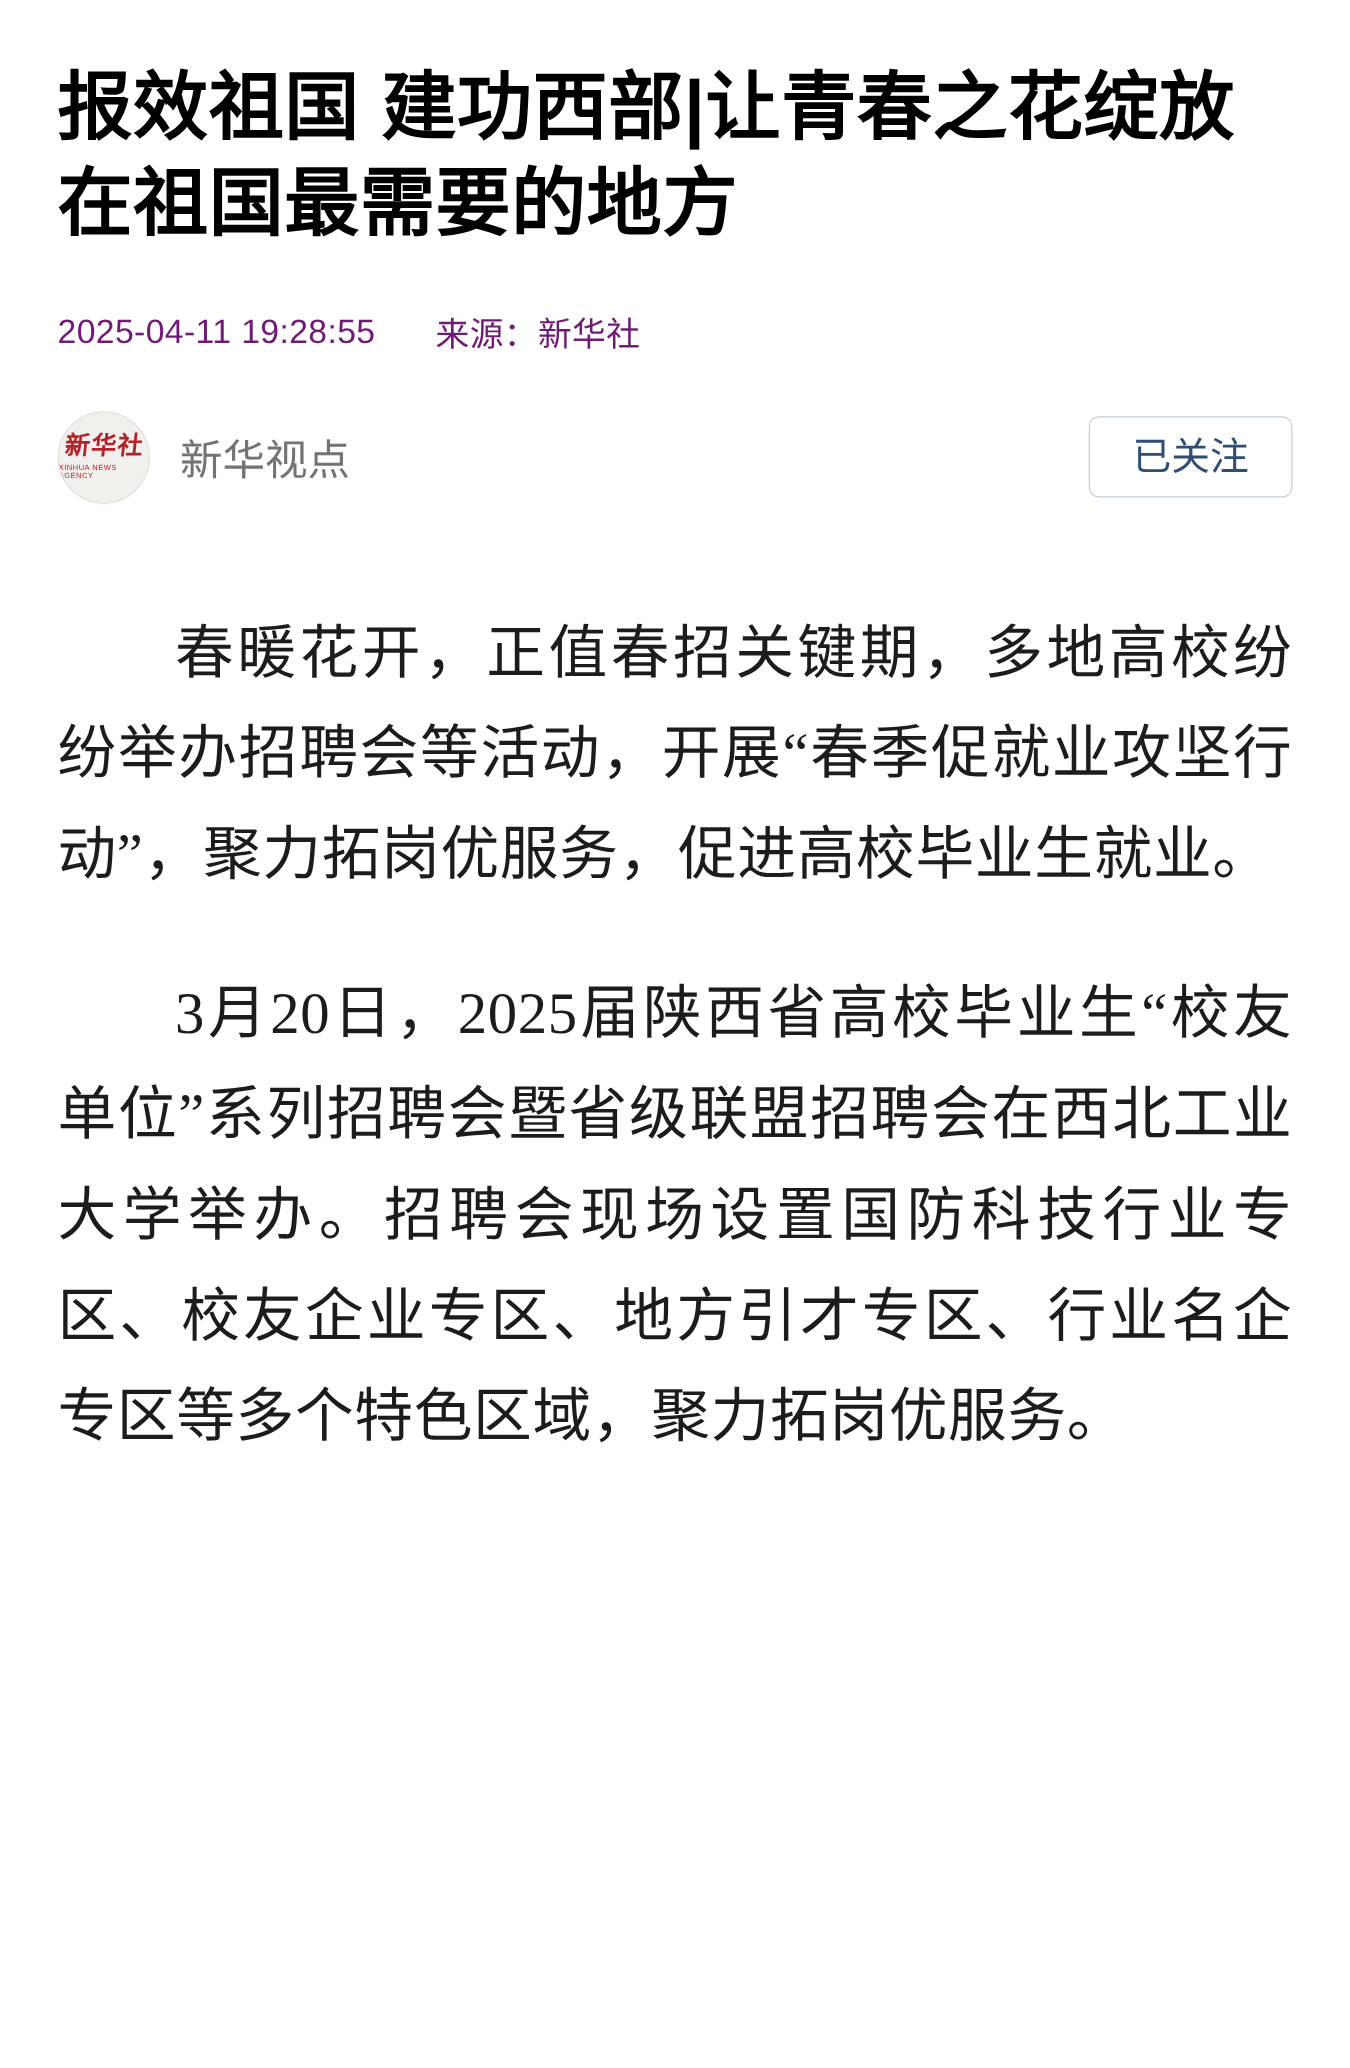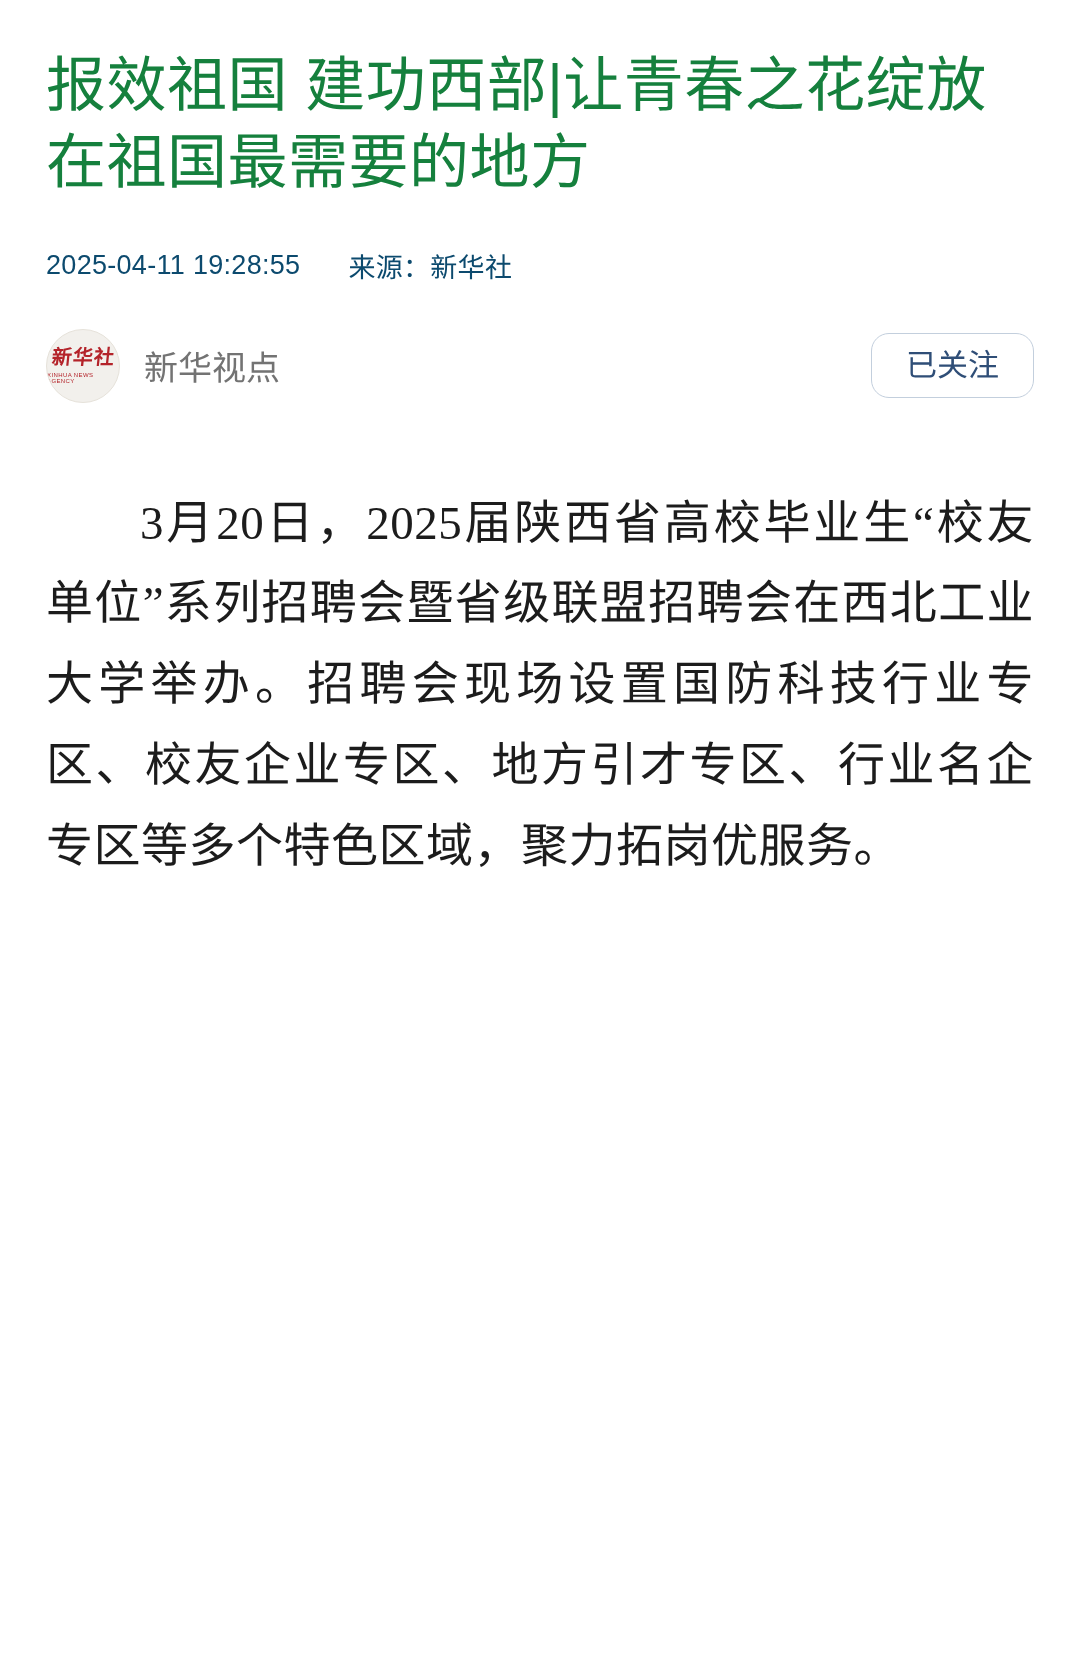--- a/index.html
+++ b/index.html
@@ -19,37 +19,37 @@
     min-height: 1654px;
     box-sizing: border-box;
     padding: 48px 46px 0 46px;
     background: #ffffff;
     position: relative;
   }
 
   
   .article-title {
     font-family: "Liberation Sans", "DejaVu Sans", sans-serif;
-    font-weight: 400;
+    font-weight: 700;
     font-size: 60px;
     line-height: 1.28;
     letter-spacing: 0.5px;
-    color: #15803d;
+    color: #000000;
     margin: 0 0 0 0;
     padding-right: 10px;
   }
 
   
   .meta-row {
     display: flex;
     align-items: center;
     margin-top: 44px;
     font-family: "Liberation Sans", "DejaVu Sans", sans-serif;
     font-size: 27px;
-    color: #0c4a6e;
+    color: #701a75;
     letter-spacing: 0.3px;
   }
   .meta-time { white-space: nowrap; }
   .meta-source {
     margin-left: 48px;
     white-space: nowrap;
   }
 
   
   .source-row {
@@ -95,21 +95,21 @@
     color: #737373;
     margin-left: 24px;
     white-space: nowrap;
   }
   .spacer { flex: 1 1 auto; }
   .follow-btn {
     font-family: "Liberation Sans", "DejaVu Sans", sans-serif;
     font-size: 31px;
     color: #2f4e77;
     border: 1px solid #c3cfdd;
-    border-radius: 18px;
+    border-radius: 8px;
     background: #ffffff;
     padding: 16px 34px;
     line-height: 1;
     white-space: nowrap;
     cursor: pointer;
   }
 
   
   .article-body {
     margin-top: 78px;
@@ -143,16 +143,17 @@
     <div class="avatar">
       <span class="avatar-cn">新华社</span>
       <span class="avatar-en">XINHUA NEWS AGENCY</span>
     </div>
     <span class="source-name">新华视点</span>
     <span class="spacer"></span>
     <button class="follow-btn">已关注</button>
   </div>
 
   <div class="article-body">
+    <p>春暖花开，正值春招关键期，多地高校纷纷举办招聘会等活动，开展“春季促就业攻坚行动”，聚力拓岗优服务，促进高校毕业生就业。</p>
     <p>3月20日，2025届陕西省高校毕业生“校友单位”系列招聘会暨省级联盟招聘会在西北工业大学举办。招聘会现场设置国防科技行业专区、校友企业专区、地方引才专区、行业名企专区等多个特色区域，聚力拓岗优服务。</p>
   </div>
 
 </div>
 
 </body></html>

